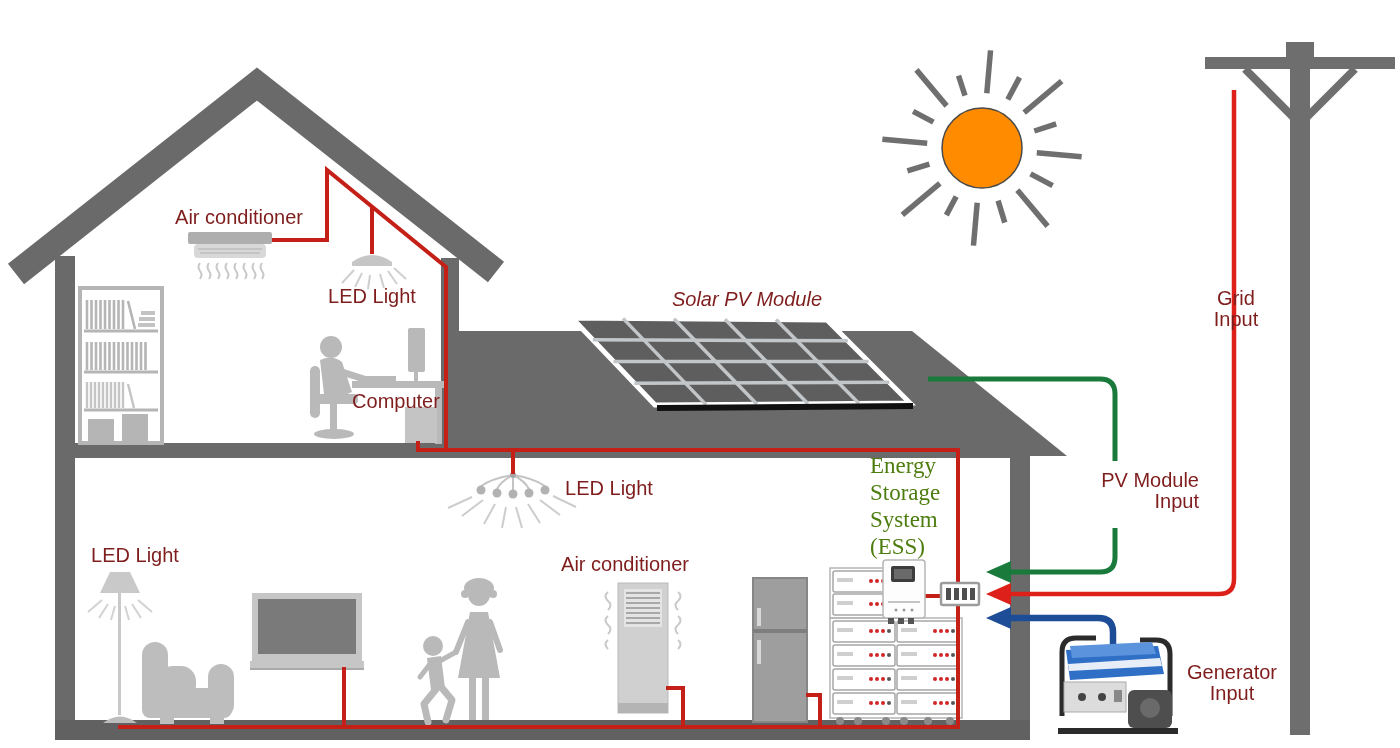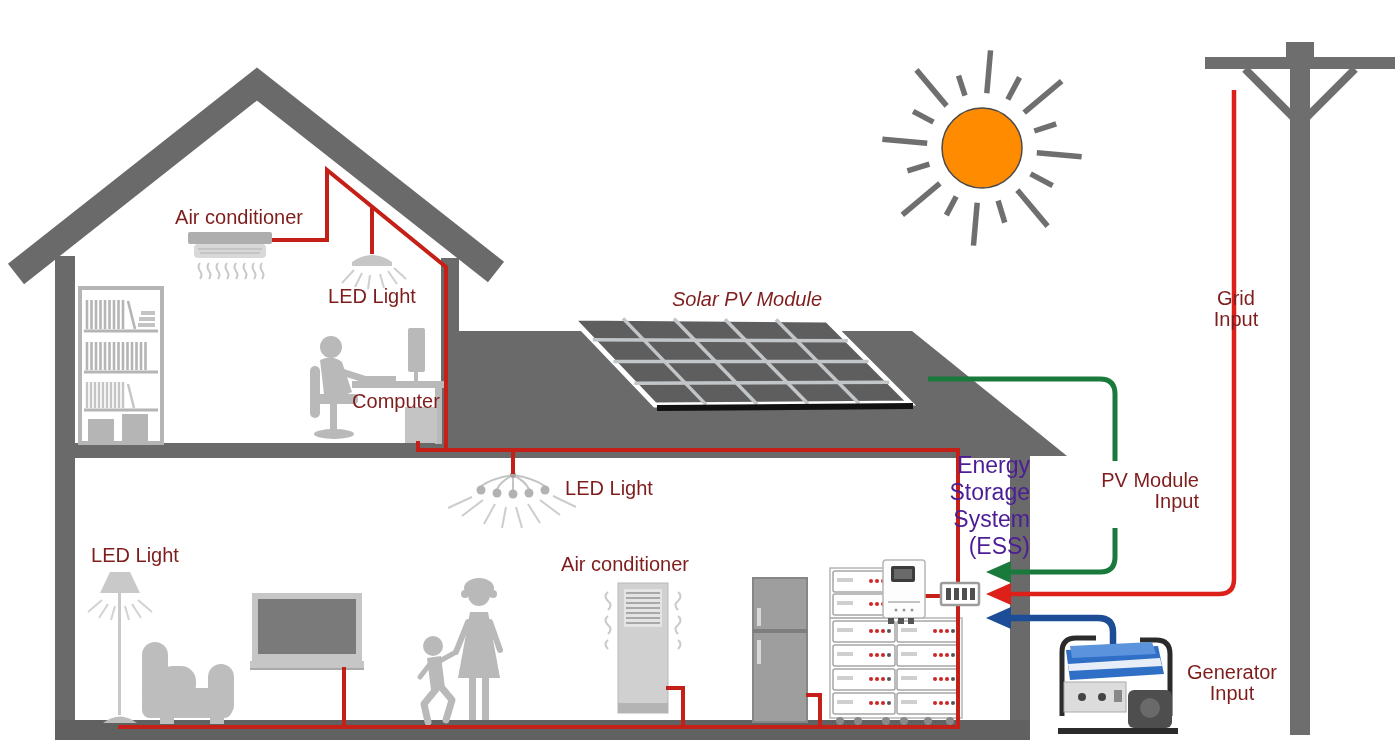--- a/index.html
+++ b/index.html
@@ -10,22 +10,22 @@
          line-height:22px;color:#7f1d1d;font-family:"Liberation Sans",sans-serif;}
   .lb-attic-ac{left:139px;top:206px;width:200px;}
   .lb-attic-led{left:272px;top:285px;width:200px;}
   .lb-computer{left:296px;top:390px;width:200px;}
   .lb-solar{left:647px;top:288px;width:200px;font-style:italic;}
   .lb-ceiling-led{left:509px;top:477px;width:200px;}
   .lb-floor-led{left:35px;top:544px;width:200px;}
   .lb-tv{left:210px;top:564px;width:200px;}
   .lb-lower-ac{left:525px;top:553px;width:200px;}
   .lb-fridge{left:680px;top:552px;width:200px;}
-  .lb-ess{left:870px;top:452px;width:160px;text-align:right;font-size:23px;line-height:27px;
-          color:#4c1d95;}
+  .lb-ess{left:870px;top:452px;width:160px;text-align:left;font-size:23px;line-height:27px;
+          color:#4d7c0f;font-family:Liberation Serif, serif;}
   .lb-pv-input{left:1039px;top:470px;width:160px;line-height:21px;text-align:right;}
   .lb-grid-input{left:1156px;top:288px;width:160px;line-height:21px;}
   .lb-gen-input{left:1152px;top:662px;width:160px;line-height:21px;}
 </style>
 </head>
 <body>
 
 <div class="stage">
 
 <svg width="1400" height="748" viewBox="0 0 1400 748">

